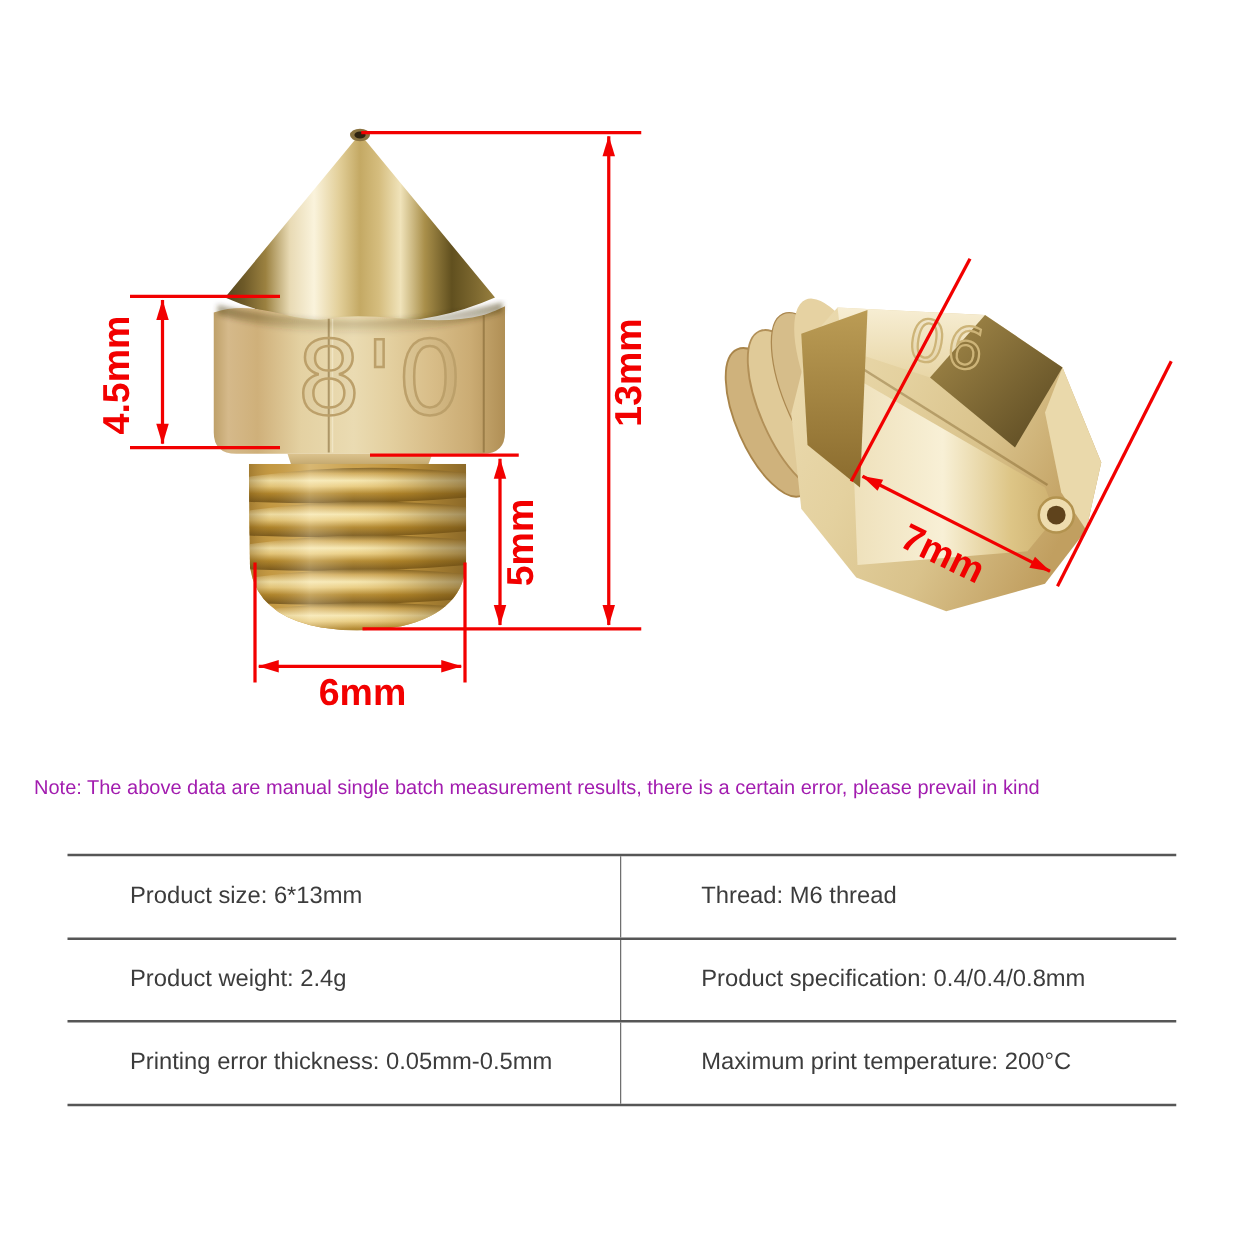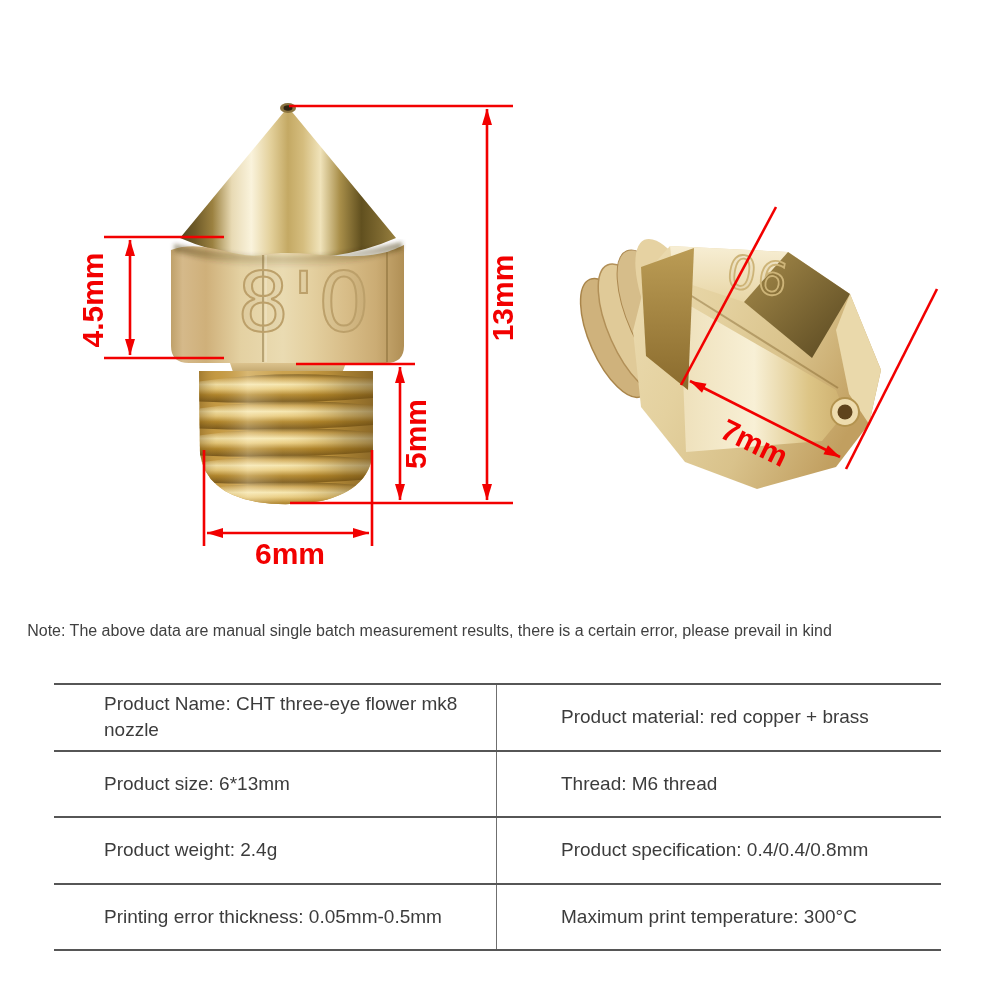--- a/index.html
+++ b/index.html
@@ -4,21 +4,21 @@
 <style>
   html,body{margin:0;padding:0;background:#ffffff;}
   #canvas{position:relative;width:1000px;height:1000px;background:#ffffff;overflow:hidden;
           font-family:"Liberation Sans", sans-serif;}
   #diagram-svg{position:absolute;left:0;top:0;}
   .dim-line{stroke:#f20000;stroke-width:2.6;fill:none;}
   .ref-line{stroke:#f20000;stroke-width:2.6;fill:none;}
   .dim-label{fill:#f20000;font-family:"Liberation Sans",sans-serif;font-size:30px;font-weight:bold;}
   .engrave{font-family:"DejaVu Sans",sans-serif;fill:rgba(0,0,0,0.02);}
   .note{position:absolute;left:0;top:620px;width:859px;text-align:center;
-        font-size:16px;line-height:22px;color:#404040;}
+        font-size:16px;line-height:22px;color:#a21caf;}
   .spec-table{position:absolute;left:54px;top:683px;width:887px;border-bottom:2px solid #565656;}
   .spec-row{display:flex;height:66.5px;border-top:2px solid #565656;box-sizing:border-box;}
   .spec-cell{display:flex;align-items:center;font-size:19px;line-height:26px;color:#3c3c3c;
              box-sizing:border-box;}
   .spec-cell.left{width:443px;padding-left:50px;padding-right:16px;border-right:1.5px solid #6f6f6f;}
   .spec-cell.right{flex:1;padding-left:64px;padding-right:12px;}
 </style>
 </head>
 <body>
 
@@ -183,30 +183,26 @@
       <path class="ref-line" d="M937,289 L846,469"></path>
       <path class="dim-line" d="M690,381 L840,457" marker-start="url(#arr)" marker-end="url(#arr)"></path>
       <text class="dim-label" transform="translate(750,452) rotate(26)" text-anchor="middle">7mm</text>
     </g>
   </svg>
 
   <div class="note">Note: The above data are manual single batch measurement results, there is a certain error, please prevail in kind</div>
 
   <div class="spec-table">
     <div class="spec-row">
-      <div class="spec-cell left">Product Name: CHT three-eye flower mk8 nozzle</div>
-      <div class="spec-cell right">Product material: red copper + brass</div>
-    </div>
-    <div class="spec-row">
       <div class="spec-cell left">Product size: 6*13mm</div>
       <div class="spec-cell right">Thread: M6 thread</div>
     </div>
     <div class="spec-row">
       <div class="spec-cell left">Product weight: 2.4g</div>
       <div class="spec-cell right">Product specification: 0.4/0.4/0.8mm</div>
     </div>
     <div class="spec-row">
       <div class="spec-cell left">Printing error thickness: 0.05mm-0.5mm</div>
-      <div class="spec-cell right">Maximum print temperature: 300°C</div>
+      <div class="spec-cell right">Maximum print temperature: 200°C</div>
     </div>
   </div>
 
 </div>
 
 </body></html>

